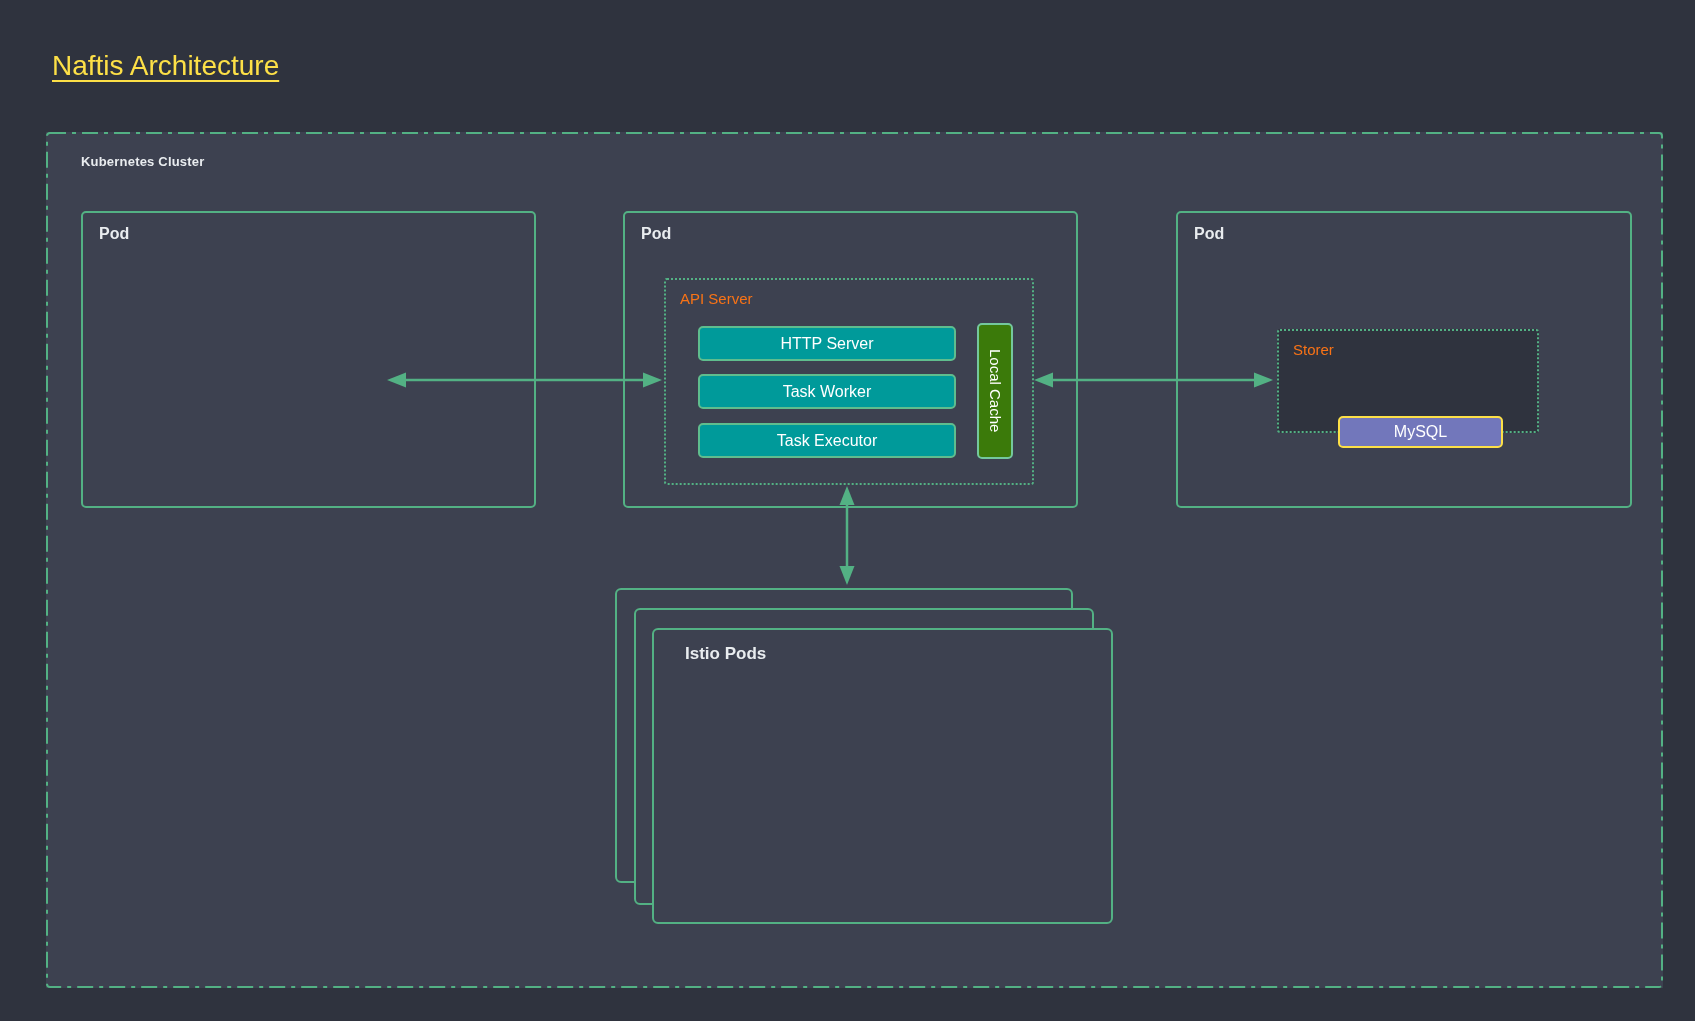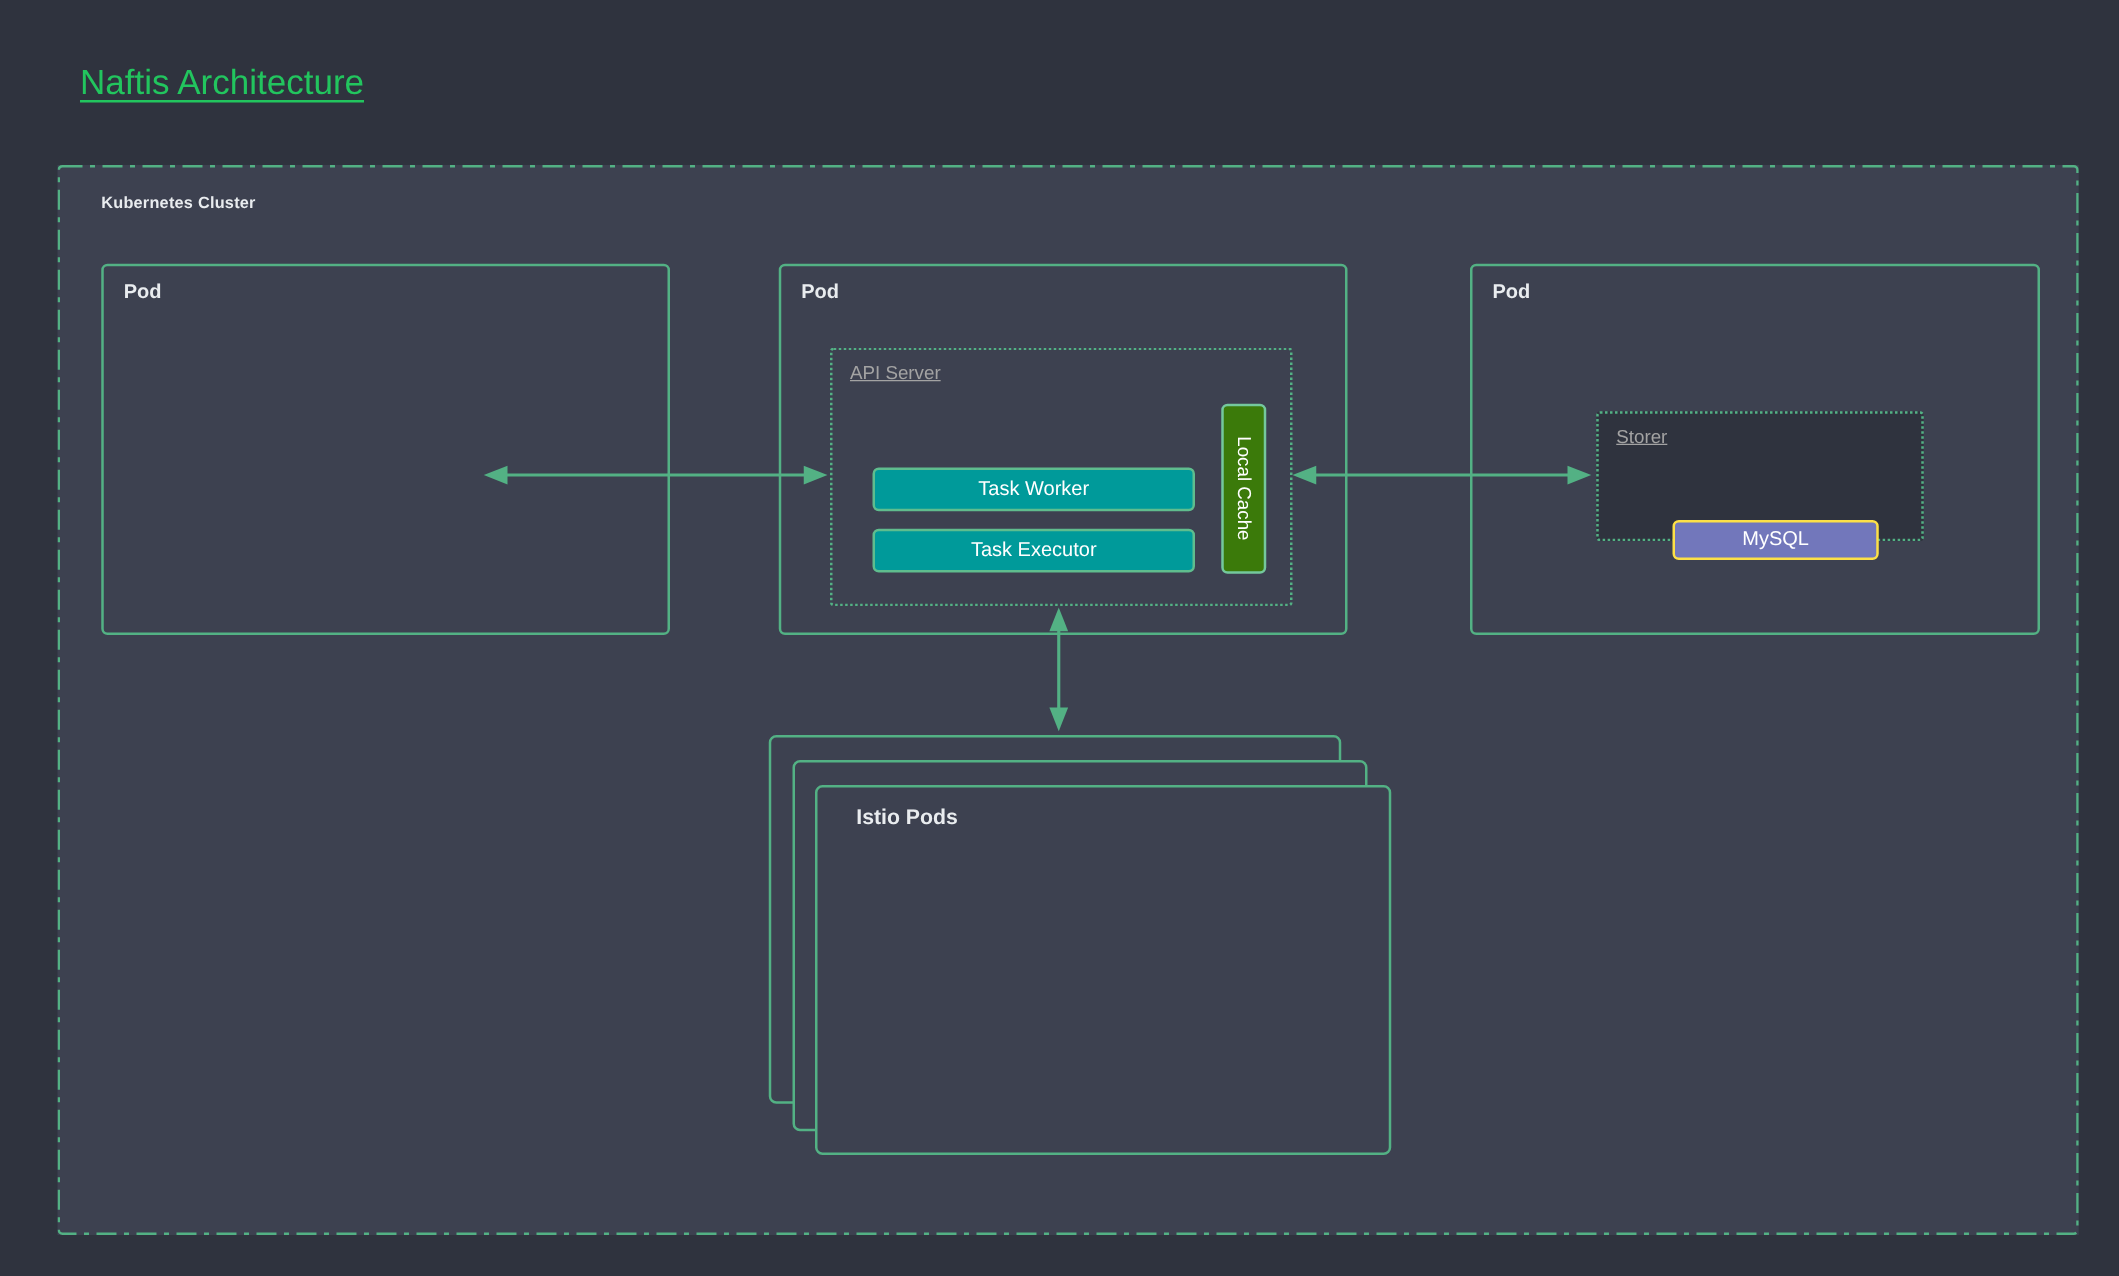--- a/index.html
+++ b/index.html
@@ -2,39 +2,39 @@
 <html><head>
 <meta charset="utf-8">
 <style>
   html,body{margin:0;padding:0;background:#2f333e;}
   .page{
     position:relative;width:1695px;height:1021px;background:#2f333e;
     font-family:"Liberation Sans",sans-serif;overflow:hidden;
     -webkit-font-smoothing:antialiased;
   }
   .title{
-    position:absolute;left:64px;top:50px;font-size:28px;line-height:32px;
-    color:#22c55e;text-decoration:underline;text-underline-offset:5px;cursor:pointer;
+    position:absolute;left:52px;top:50px;font-size:28px;line-height:32px;
+    color:#fde047;text-decoration:underline;text-underline-offset:5px;cursor:pointer;
   }
   .cluster{position:absolute;left:46px;top:132px;width:1617px;height:856px;background:#3d4150;}
   .cluster-border{position:absolute;left:0;top:0;width:100%;height:100%;pointer-events:none;}
   .cluster-label{position:absolute;left:35px;top:22px;font-size:13px;font-weight:bold;color:#e9ecef;letter-spacing:.2px;text-align:right;}
   .pod{position:absolute;top:79px;height:297px;border:2px solid #53b184;border-radius:5px;box-sizing:border-box;}
   .pod1{left:35px;width:455px;}
   .pod2{left:577px;width:455px;}
   .pod3{left:1130px;width:456px;}
   .pod-label{position:absolute;left:16px;top:12px;font-size:16px;font-weight:bold;color:#e9ecef;text-align:center;}
   .webui{
     position:absolute;left:141px;top:141px;width:163px;height:54px;
     border:2px dotted #53b184;border-radius:3px;box-sizing:border-box;
     display:flex;align-items:center;justify-content:center;
     font-size:26px;color:#fafbfc;font-weight:300;
   }
   .api-server{position:absolute;left:39px;top:65px;width:370px;height:207px;border:2px dotted #53b184;border-radius:3px;box-sizing:border-box;}
-  .group-label{position:absolute;left:14px;top:10px;font-size:15px;color:#a3a3a3;text-decoration:underline;}
+  .group-label{position:absolute;left:14px;top:10px;font-size:15px;color:#f97316;}
   .svc{
     position:absolute;left:32px;width:258px;height:35px;background:#009a9a;
     border:2px solid #5fbd8e;border-radius:5px;box-sizing:border-box;
     display:flex;align-items:center;justify-content:center;font-size:16px;color:#ffffff;
   }
   .svc1{top:46px}.svc2{top:94px}.svc3{top:143px}
   .cache{
     position:absolute;left:311px;top:43px;width:36px;height:136px;background:#3b7a0a;
     border:2px solid #74c89d;border-radius:5px;box-sizing:border-box;
     writing-mode:vertical-rl;display:flex;align-items:center;justify-content:center;
@@ -72,20 +72,21 @@
     <div class="cluster-label">Kubernetes Cluster</div>
 
     <div class="pod pod1">
       <div class="pod-label">Pod</div>
     </div>
 
     <div class="pod pod2">
       <div class="pod-label">Pod</div>
       <div class="api-server">
         <div class="group-label">API Server</div>
+        <div class="svc svc1">HTTP Server</div>
         <div class="svc svc3">Task Executor</div>
         <div class="svc svc2">Task Worker</div>
         <div class="cache">Local Cache</div>
       </div>
     </div>
 
     <div class="pod pod3">
       <div class="pod-label">Pod</div>
       <div class="storer">
         <div class="group-label">Storer</div>

